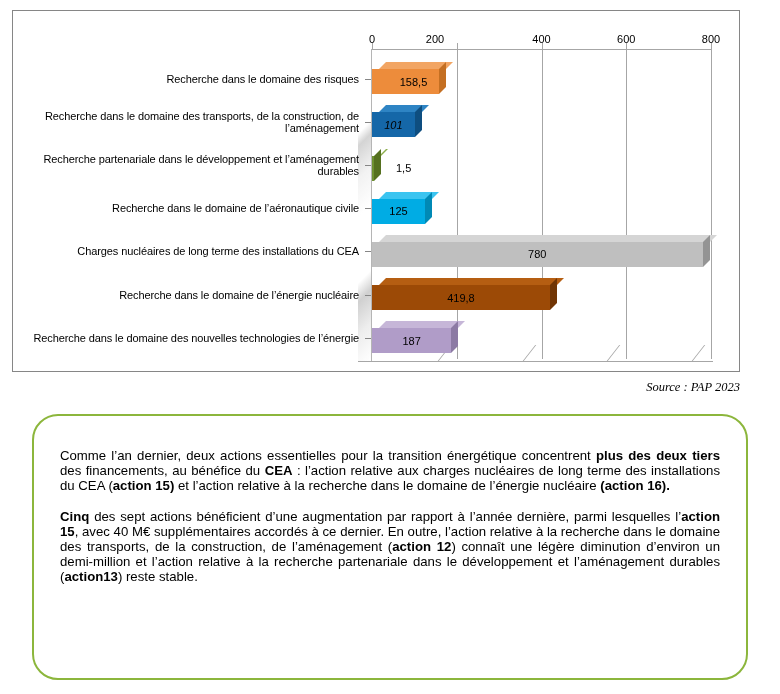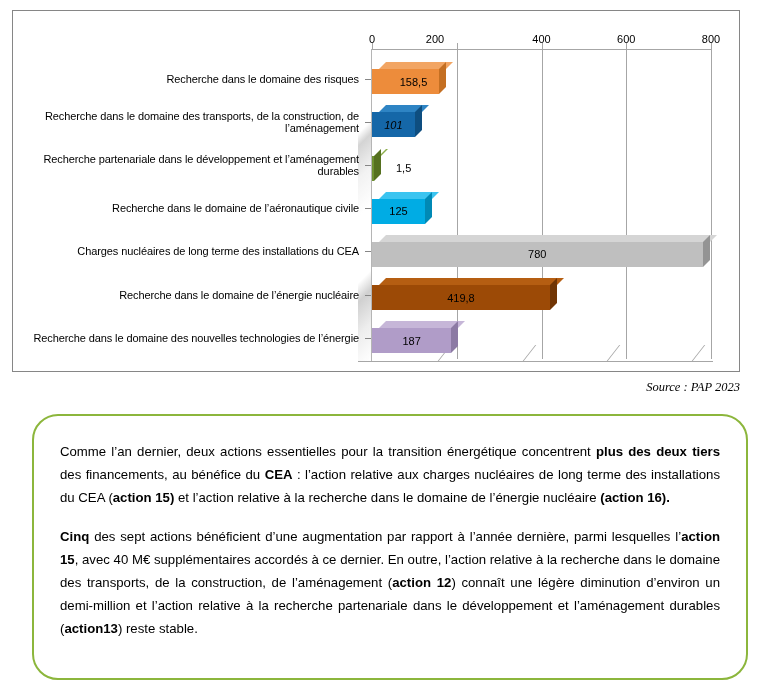--- a/index.html
+++ b/index.html
@@ -177,23 +177,23 @@
     top: 414px;
     width: 716px;
     height: 266px;
     box-sizing: border-box;
     border: 2.5px solid #8CB63C;
     border-radius: 26px;
     background: #ffffff;
     padding: 24px 26px 10px 26px;
   }
   #comment-box p {
-    margin: 0 0 16px 0;
+    margin: 8px 0 16px 0;
     font-size: 13.2px;
-    line-height: 23px;
+    line-height: 15px;
     text-align: justify;
     color: #000000;
   }
   #comment-box p:last-child { margin-bottom: 0; }
   #comment-box b { font-weight: bold; }
 </style>
 </head>
 <body>
 
 <div id="chart-panel">

